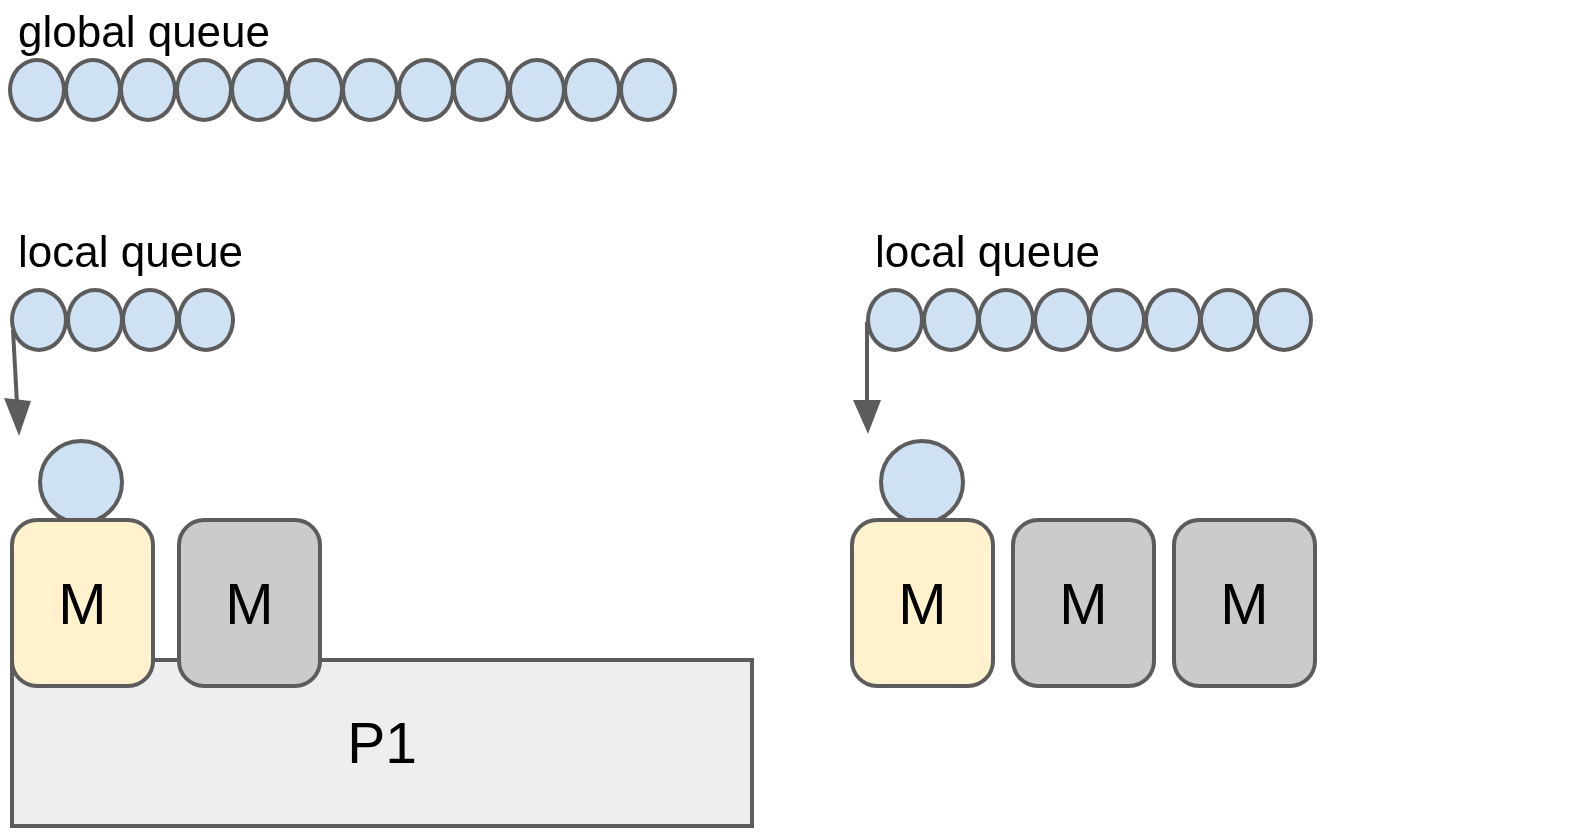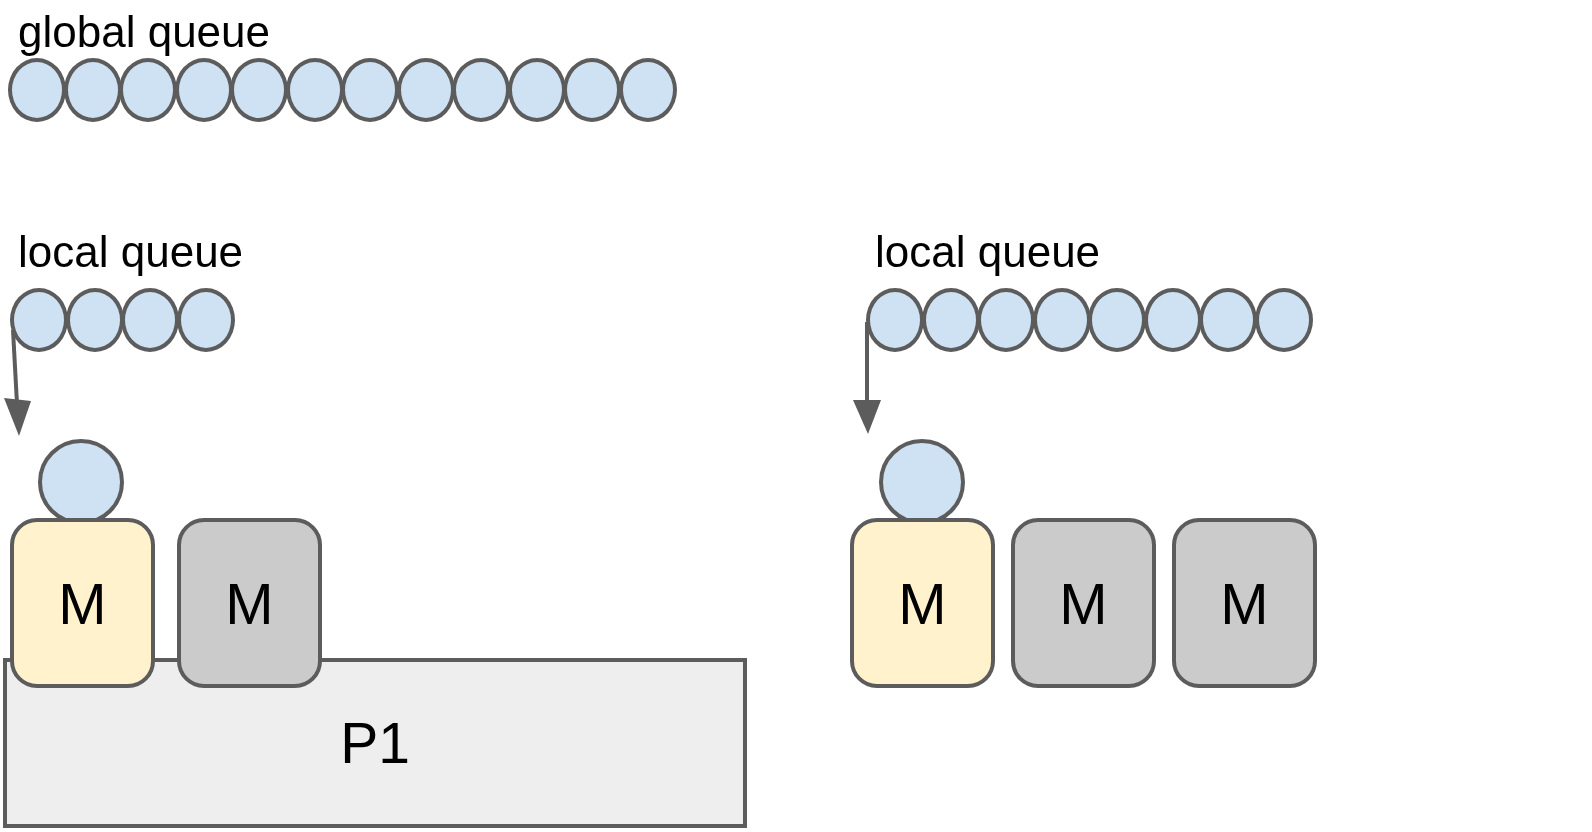--- a/index.html
+++ b/index.html
@@ -91,21 +91,21 @@
       <div class="gcircle" style="left: 55.5px;"></div>
       <div class="gcircle" style="left: 111px;"></div>
       <div class="gcircle" style="left: 166.5px;"></div>
     </div>
 
   <svg class="arrow" style="left:0px;top:322px;" width="40" height="120">
     <line x1="13" y1="8" x2="17" y2="82" stroke="var(--outline,#5c5c5c)" stroke-width="4"></line>
     <polygon points="19,114 4,76 31,79" fill="var(--outline,#5c5c5c)"></polygon>
   </svg>
 
-  <div class="pbox" style="left:3px;top:658px;width:744px;height:170px;">
+  <div class="pbox" style="left:10px;top:658px;width:744px;height:170px;">
     <span class="plabel">P1</span>
   </div>
 
   <div class="run-g" style="left:38px;top:439px;"></div>
 
   <div class="machines" style="left:10px;top:518px;">
       <div class="mbox active" style="left: 0px;">M</div>
       <div class="mbox idle" style="left: 167px;">M</div>
     </div>
 

